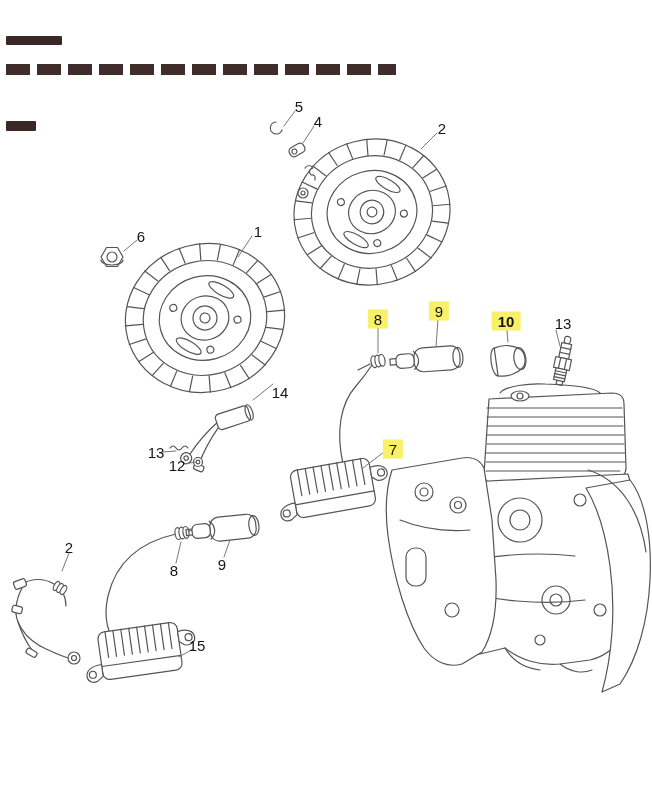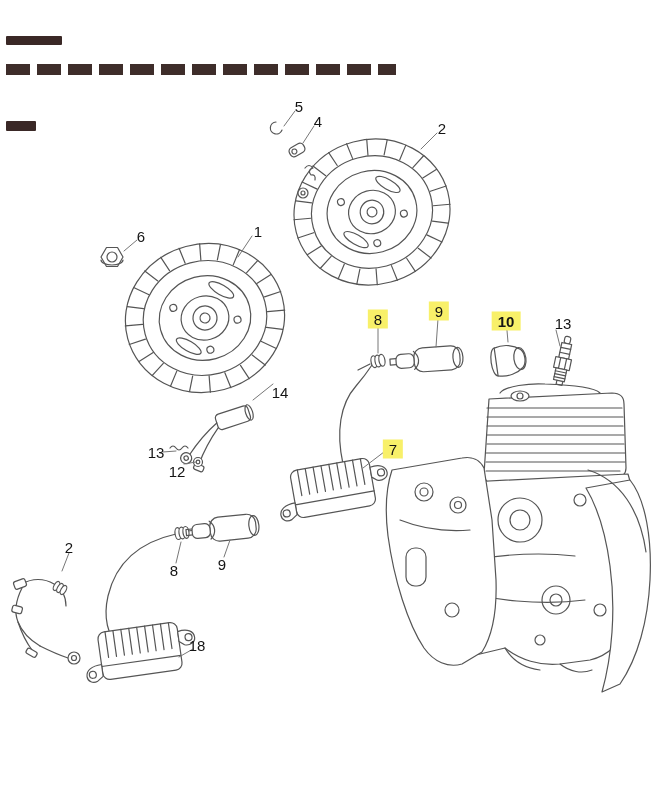--- a/index.html
+++ b/index.html
@@ -194,20 +194,20 @@
       <span class="lbl" style="left: 318px; top: 121px;">4</span>
       <span class="lbl" style="left: 442px; top: 128px;">2</span>
       <span class="lbl" style="left: 141px; top: 236px;">6</span>
       <span class="lbl" style="left: 258px; top: 231px;">1</span>
       <span class="lbl hl" style="left: 378px; top: 319px;">8</span>
       <span class="lbl hl" style="left: 439px; top: 311px;">9</span>
       <span class="lbl hl" style="left: 506px; top: 321px; font-weight: bold;">10</span>
       <span class="lbl" style="left: 563px; top: 323px;">13</span>
       <span class="lbl" style="left: 280px; top: 380px; margin-top: 12px;">14</span>
       <span class="lbl" style="left: 156px; top: 452px;">13</span>
-      <span class="lbl" style="left: 177px; top: 465px; margin-top: 6px;">12</span>
+      <span class="lbl" style="left: 177px; top: 465px;">12</span>
       <span class="lbl hl" style="left: 393px; top: 449px;">7</span>
       <span class="lbl" style="left: 69px; top: 547px;">2</span>
       <span class="lbl" style="left: 174px; top: 570px;">8</span>
       <span class="lbl" style="left: 222px; top: 564px;">9</span>
-      <span class="lbl" style="left: 197px; top: 645px;">18</span>
+      <span class="lbl" style="left: 197px; top: 645px;">15</span>
     </div>
 </div>
 
 </body></html>

